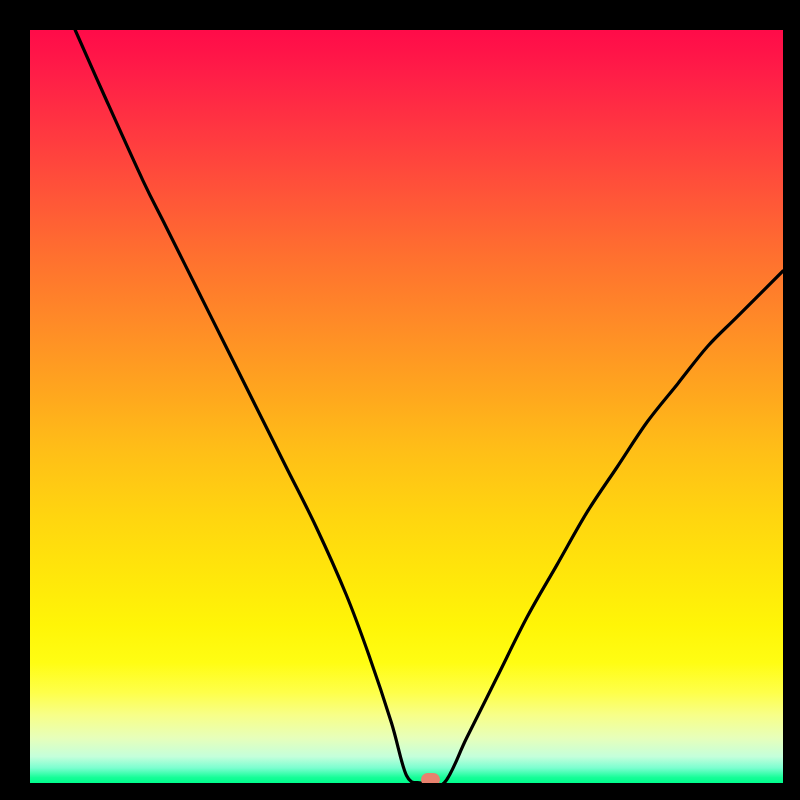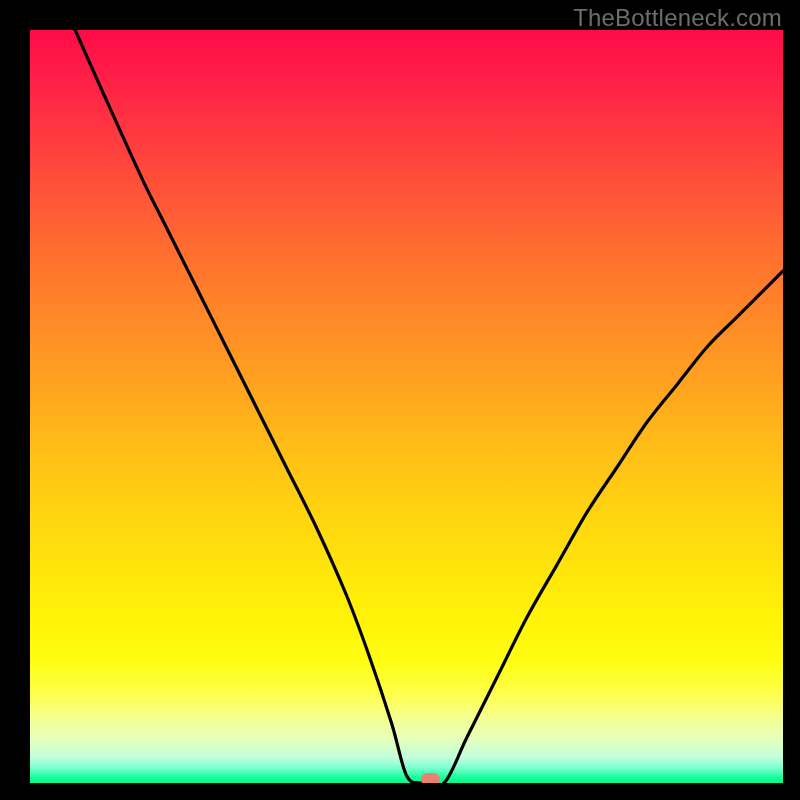--- a/index.html
+++ b/index.html
@@ -87,14 +87,13 @@
   <div class="plot">
     <div class="gradient"></div>
 
     <svg class="curve" viewBox="0 0 753 753" preserveAspectRatio="none">
       <path id="curvePath" fill="none" stroke-width="3.2" stroke-linecap="round" stroke="#000000" d="M 45.18 0 C 50.2 11.294999999999996, 64.005 42.66999999999997, 75.3 67.76999999999998 C 86.595 92.86999999999999, 102.91 129.26500000000001, 112.95 150.60000000000002 C 122.99000000000001 171.93500000000003, 126.755 178.20999999999998, 135.54 195.77999999999997 C 144.325 213.34999999999997, 155.62 235.93999999999997, 165.66 256.02 C 175.7 276.1, 185.74 296.18000000000006, 195.78 316.26000000000005 C 205.82 336.34000000000003, 215.86 356.42, 225.9 376.5 C 235.94 396.58, 245.98000000000005 416.66, 256.02000000000004 436.74 C 266.06000000000006 456.82, 276.1 475.645, 286.14 496.97999999999996 C 296.17999999999995 518.3149999999999, 307.47499999999997 543.415, 316.26 564.75 C 325.045 586.085, 331.32000000000005 603.655, 338.85 624.99 C 346.38 646.325, 355.165 672.68, 361.44 692.76 C 367.715 712.84, 371.48 735.4300000000001, 376.5 745.47 C 381.52 755.51, 385.28499999999997 751.745, 391.56 753 C 397.83500000000004 754.255, 406.62000000000006 760.53, 414.15000000000003 753 C 421.68 745.47, 427.9549999999999 725.3900000000001, 436.73999999999995 707.82 C 445.525 690.25, 456.82 667.66, 466.86 647.5799999999999 C 476.90000000000003 627.4999999999999, 486.94 606.165, 496.98 587.34 C 507.02000000000004 568.5150000000001, 517.0600000000001 552.2, 527.1 534.63 C 537.14 517.06, 547.1800000000001 498.235, 557.22 481.92 C 567.26 465.605, 577.3000000000001 451.8, 587.34 436.74 C 597.38 421.68, 607.42 405.365, 617.4599999999999 391.56 C 627.4999999999999 377.755, 637.54 366.46, 647.58 353.90999999999997 C 657.6200000000001 341.35999999999996, 667.6600000000001 327.55500000000006, 677.7 316.26000000000005 C 687.74 304.96500000000003, 695.27 298.69, 707.8199999999999 286.14 C 720.3699999999999 273.59, 745.47 248.48999999999992, 753 240.95999999999992"></path>
     </svg>
 
     <div class="marker" id="marker" style="left:390.5px;top:742.5px;background:#e8816e;"></div>
   </div>
 
-  <div class="watermark">TheBottleneck.com</div>
 </div>
 
 </body></html>

